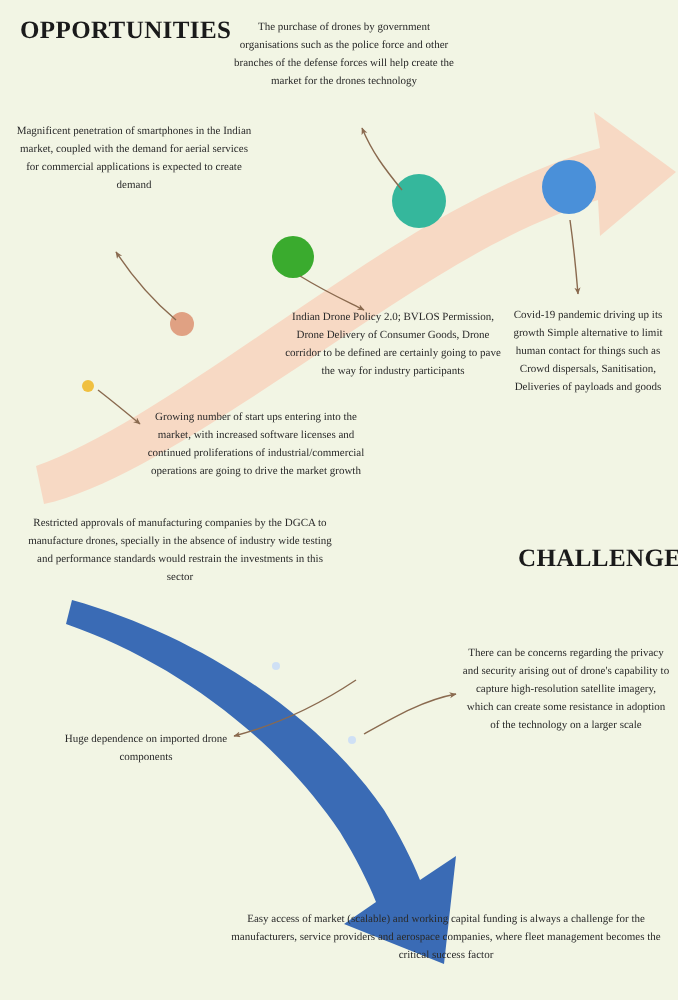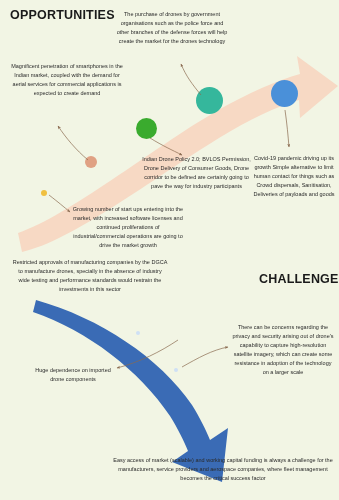--- a/index.html
+++ b/index.html
@@ -3,21 +3,21 @@
 <meta charset="utf-8">
 <style>
   html,body{margin:0;padding:0;}
   body{
     width:339px;height:500px;
     background:#f2f5e4;
     font-family:"Liberation Sans","DejaVu Sans",sans-serif;
     overflow:hidden;
     position:relative;
   }
-  #stage{position:relative;width:339px;height:500px;overflow:hidden;background:#f2f5e4;}
+  #stage{position:relative;width:339px;height:500px;overflow:hidden;background:#f2f5e4;font-family:Liberation Serif, serif;}
 
   .svg-layer{position:absolute;left:0;top:0;width:339px;height:500px;}
   .svg-arrows{z-index:1;}
   .svg-connect{z-index:3;}
 
   .section-title{
     position:absolute;
     font-weight:bold;
     font-size:12.5px;
     letter-spacing:0.2px;

